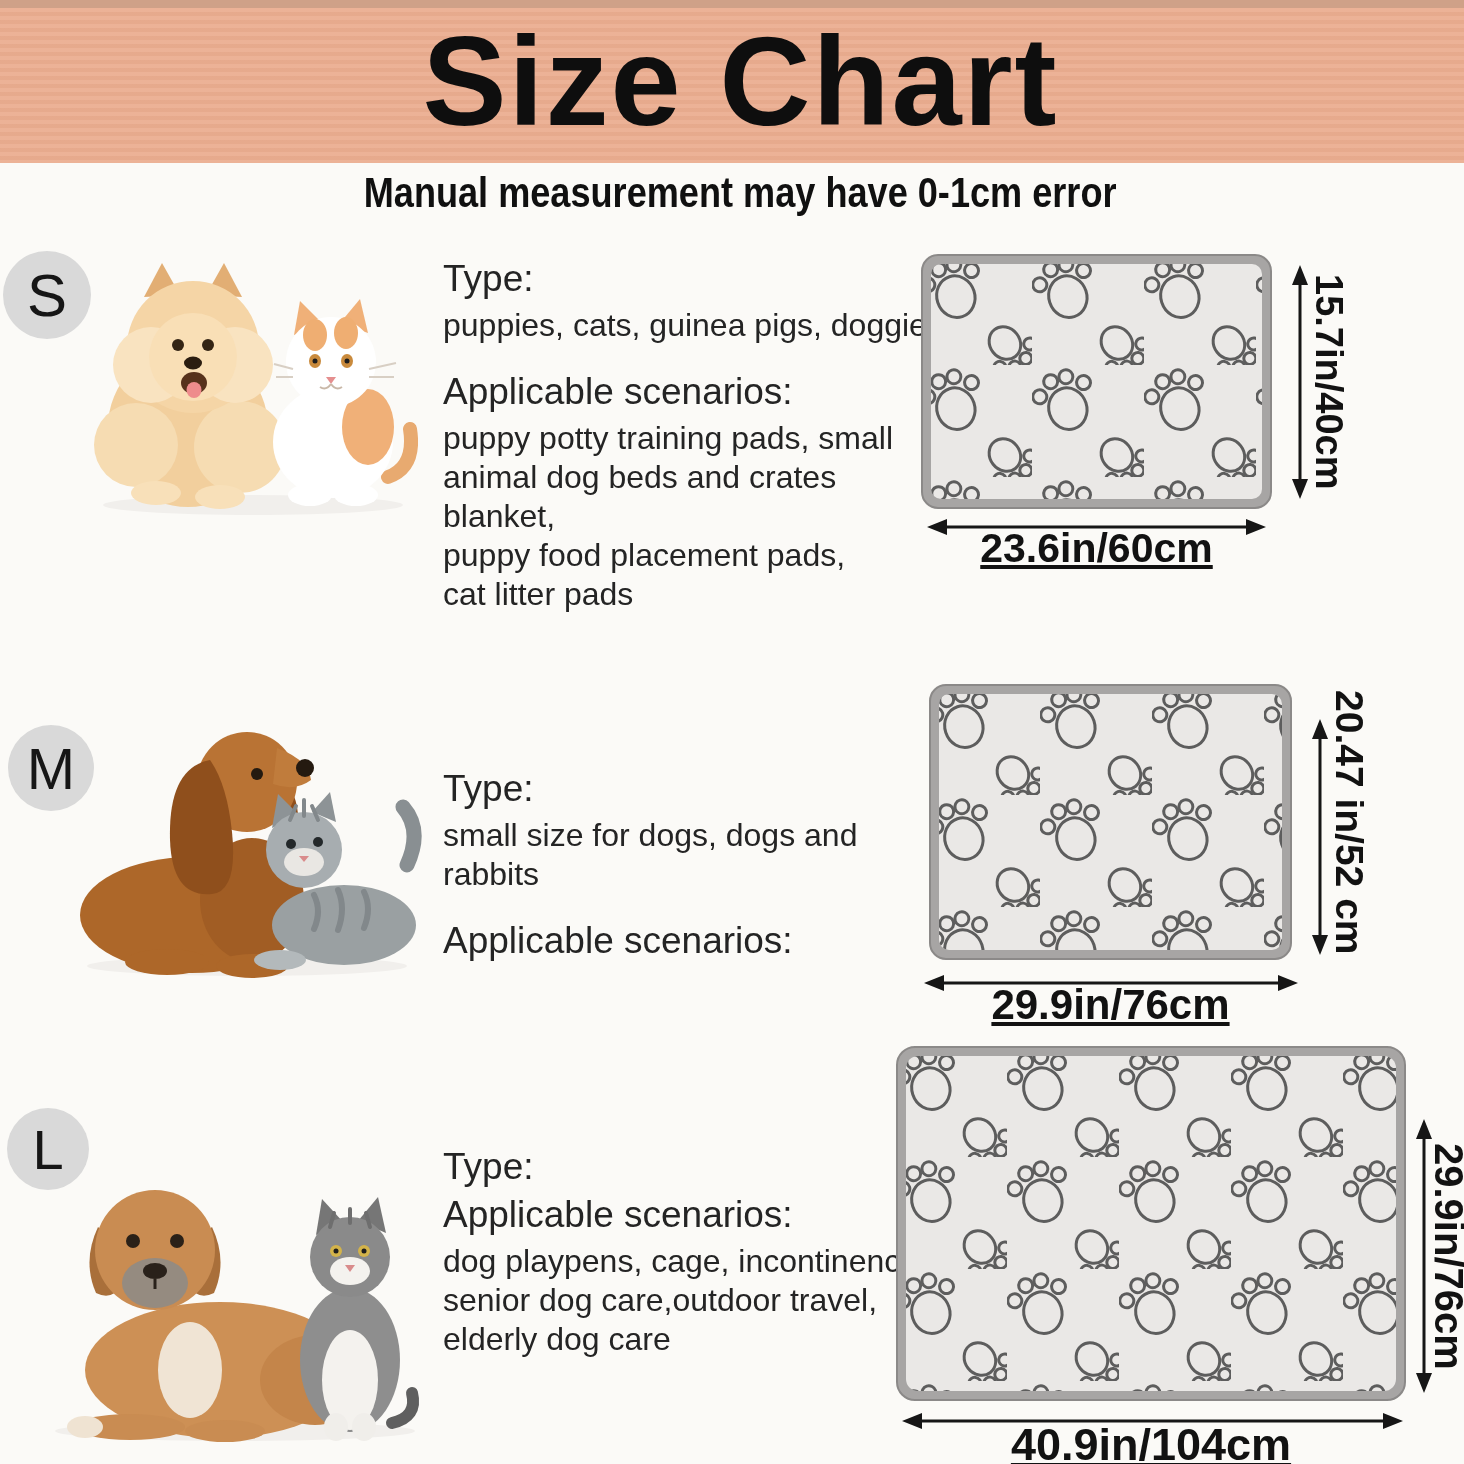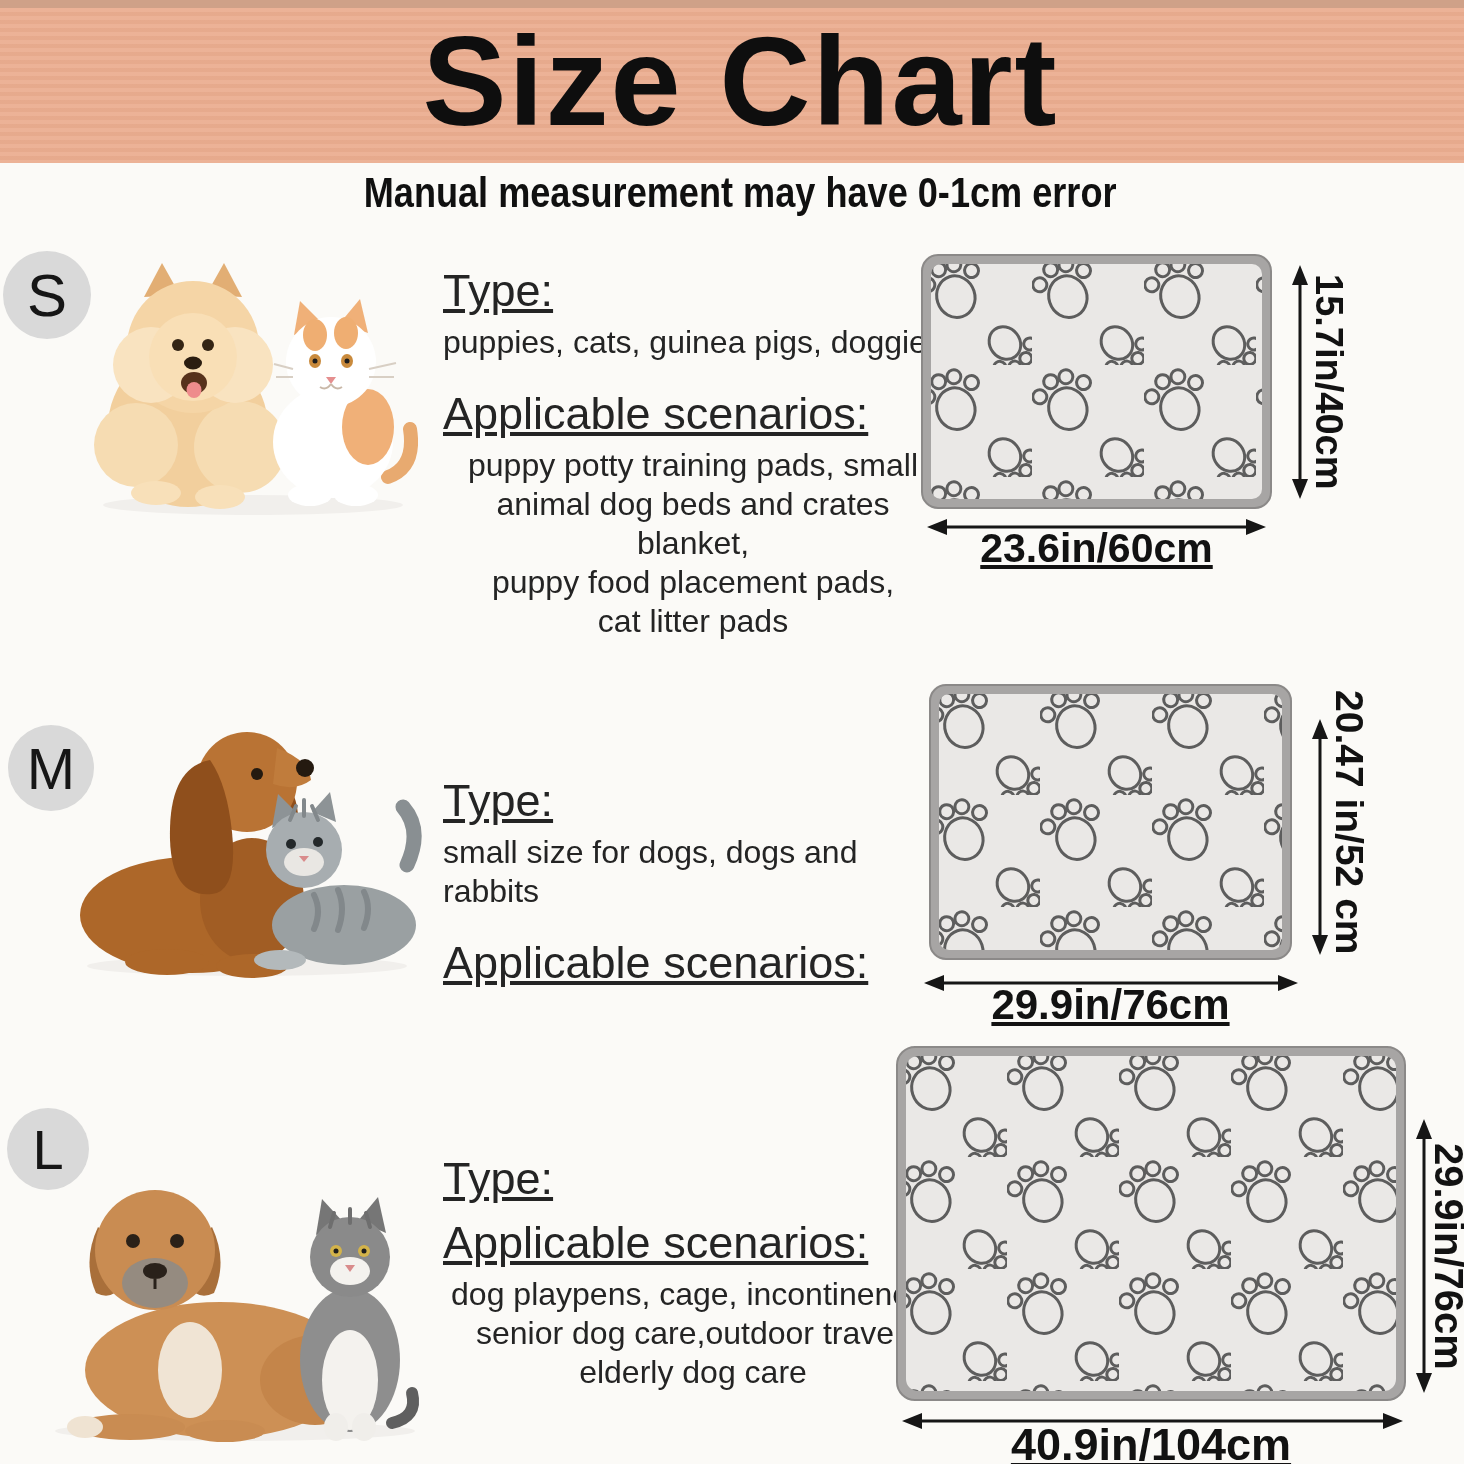--- a/index.html
+++ b/index.html
@@ -40,23 +40,23 @@
   .row-m .badge{left:8px;top:80px;width:86px;height:86px;font-size:58px;}
   .row-l .badge{left:7px;top:73px;width:82px;height:82px;font-size:56px;}
   .pets{position:absolute;}
   .row-s .pets{left:88px;top:12px;}
   .row-m .pets{left:72px;top:45px;}
   .row-l .pets{left:40px;top:100px;}
   .info{position:absolute;left:443px;width:500px;color:#272727;}
   .row-s .info{top:18px;}
   .row-m .info{top:118px;}
   .row-l .info{top:106px;}
-  .h{font-size:45px;font-weight:400;margin:12px 0 6px 0;color:#242424;text-decoration:underline;}
+  .h{font-size:37px;font-weight:400;margin:5px 0 6px 0;color:#242424;}
   .b{font-size:32px;line-height:1.22;margin:0 0 26px 0;white-space:pre-line;color:#242424;}
-  .b:last-child{margin-bottom:0;text-align:center;}
+  .b:last-child{margin-bottom:0;}
   
   .pad,.varrow,.harrow,.vlabel,.hlabel{position:absolute;}
   .dimtext{font-weight:bold;color:#121212;}
   .hlabel{text-align:center;text-decoration:underline;}
   .vlabel{display:flex;align-items:center;justify-content:center;}
   .vlabel span{writing-mode:vertical-rl;text-orientation:mixed;font-weight:bold;color:#121212;}
   .row-s .pad{left:920px;top:18px;}
   .row-s .varrow{left:1286px;top:28px;}
   .row-s .vlabel{left:1303px;top:18px;width:50px;height:257px;}
   .row-s .vlabel span{font-size:38px;}

